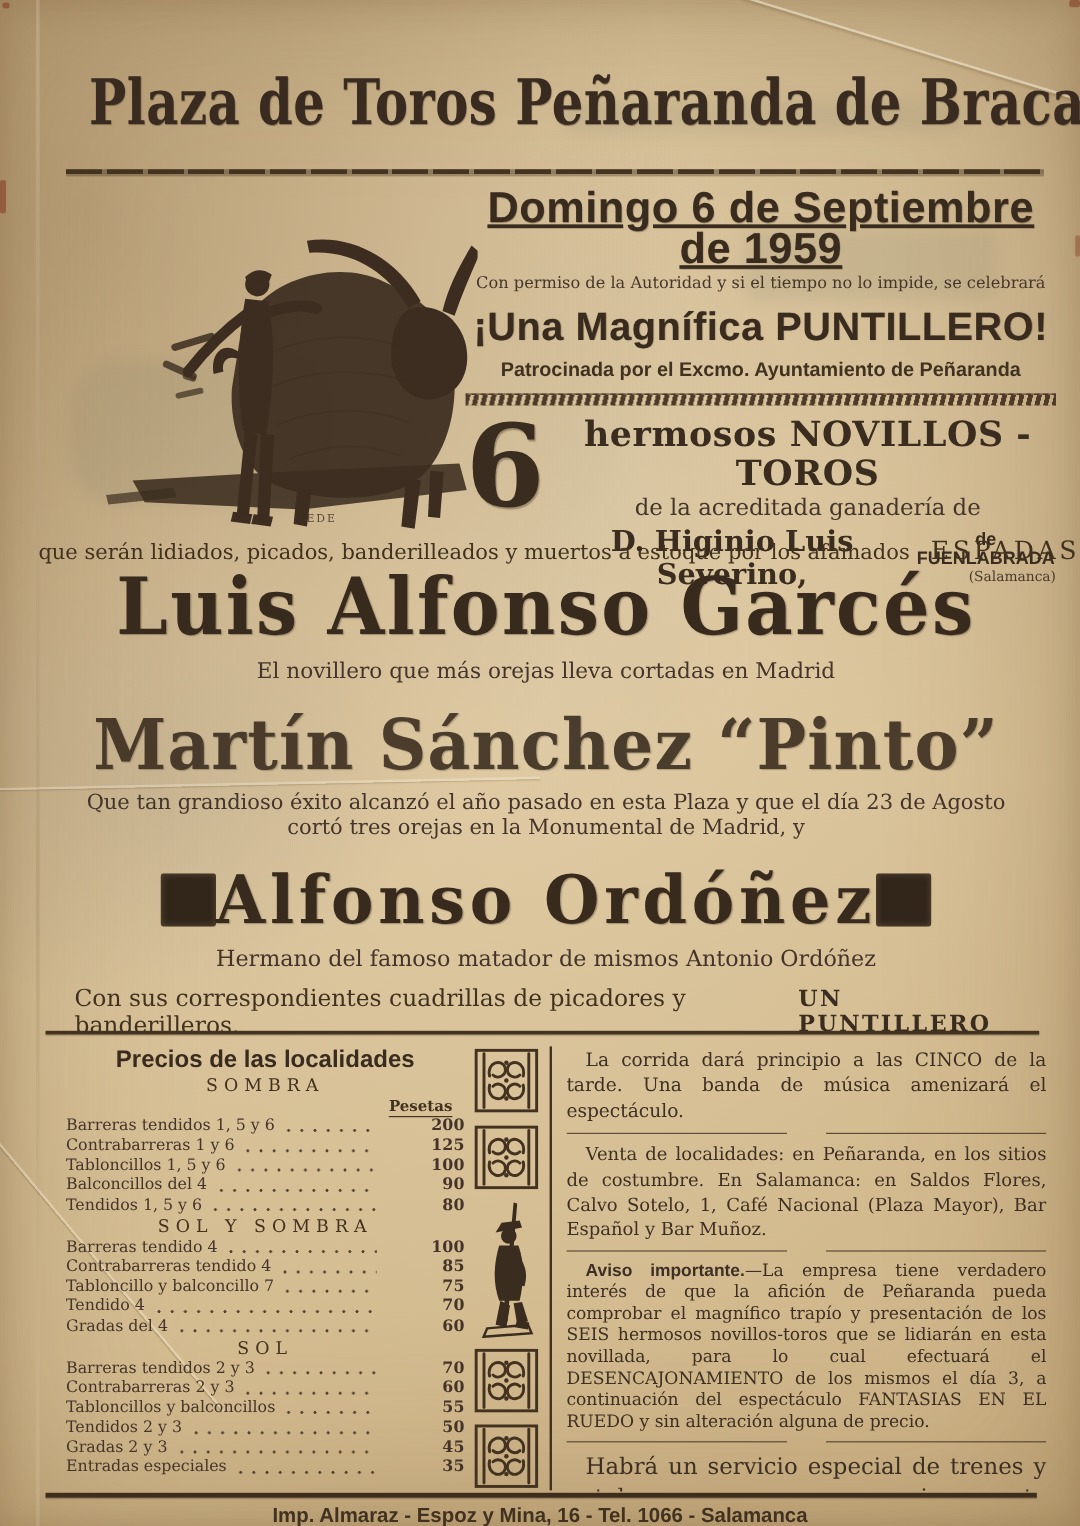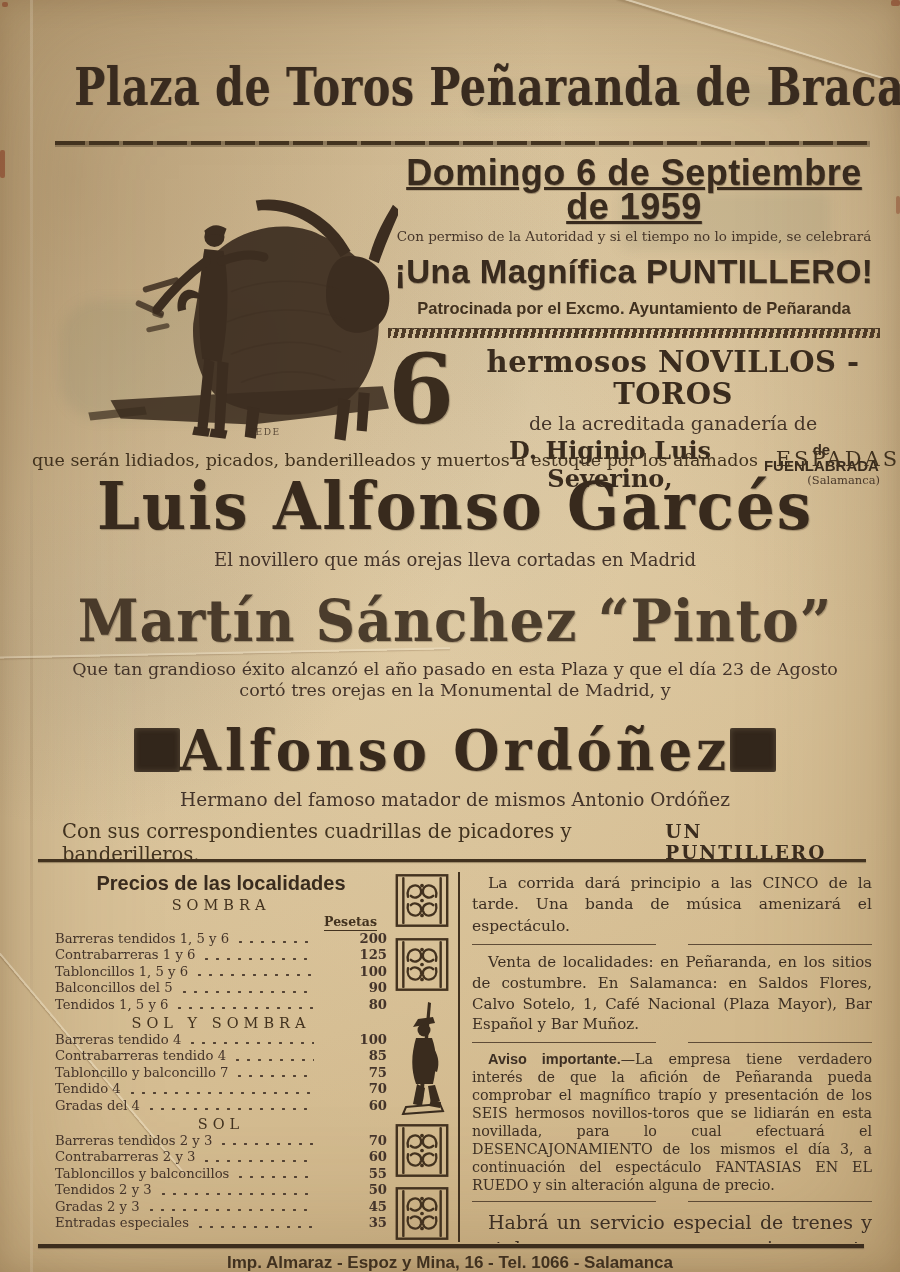--- a/index.html
+++ b/index.html
@@ -218,21 +218,21 @@
           <div class="plabel">Contrabarreras 1 y 6</div>
           <div class="dots"></div>
           <div class="pval">125</div>
         </div>
         <div class="prow">
           <div class="plabel">Tabloncillos 1, 5 y 6</div>
           <div class="dots"></div>
           <div class="pval">100</div>
         </div>
         <div class="prow">
-          <div class="plabel">Balconcillos del 5</div>
+          <div class="plabel">Balconcillos del 4</div>
           <div class="dots"></div>
           <div class="pval">90</div>
         </div>
         <div class="prow">
           <div class="plabel">Tendidos 1, 5 y 6</div>
           <div class="dots"></div>
           <div class="pval">80</div>
         </div>
         <div class="sec-h">SOL Y SOMBRA</div>
         <div class="prow">

